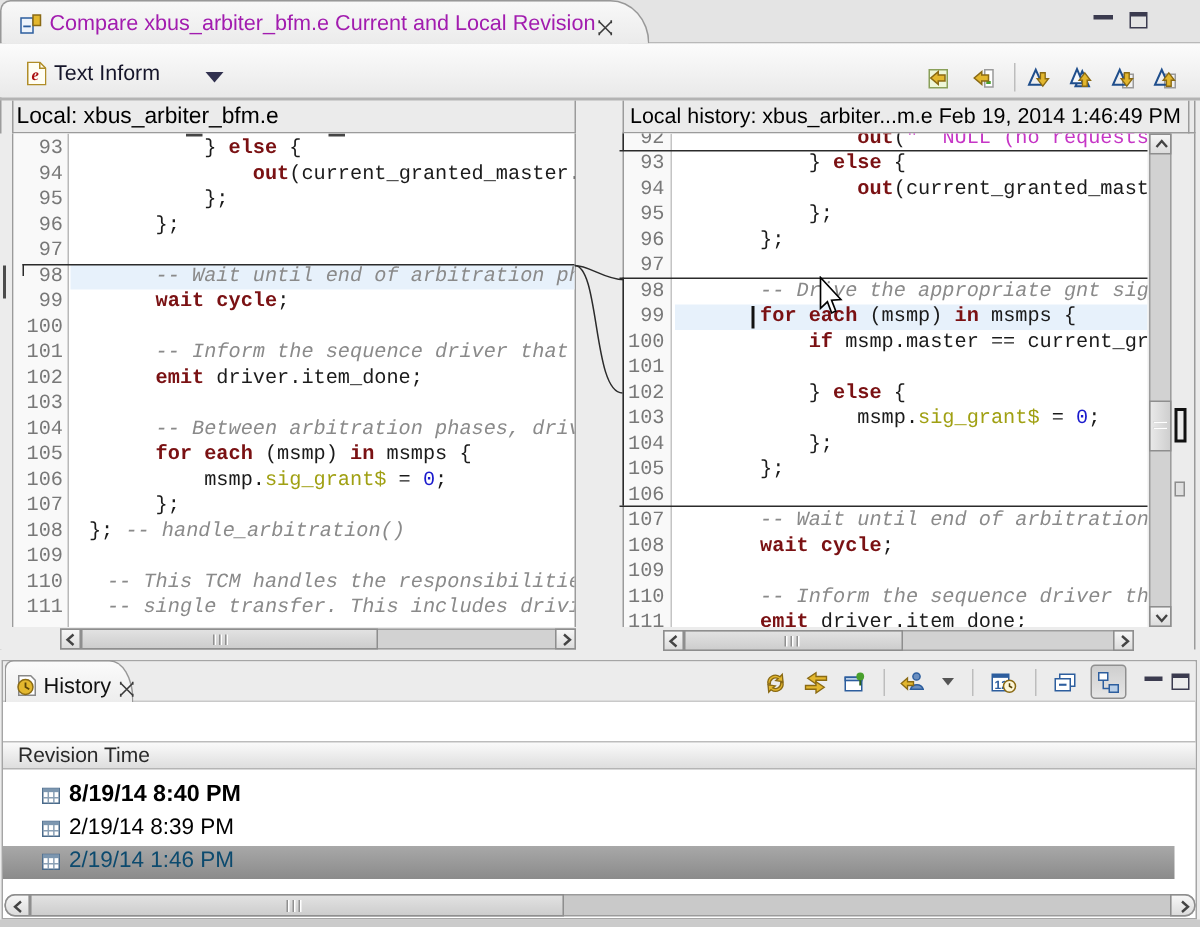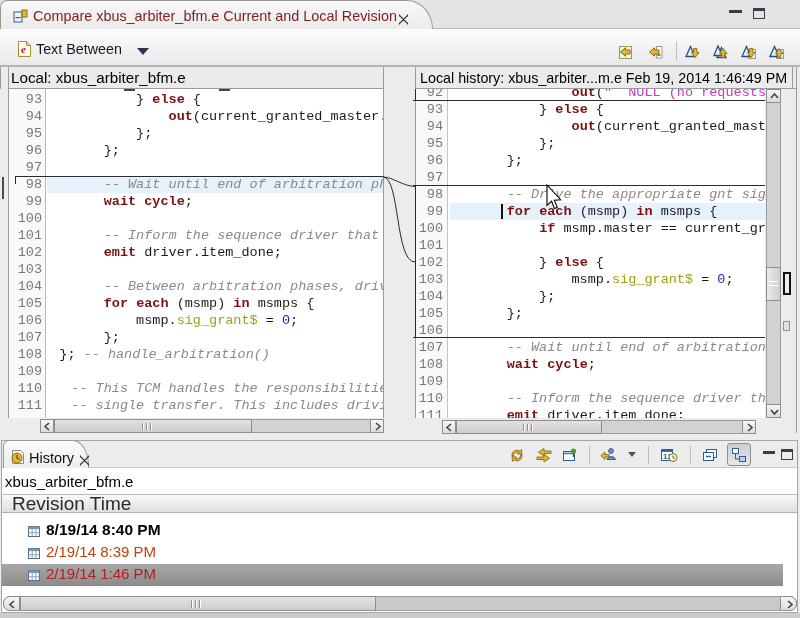--- a/index.html
+++ b/index.html
@@ -18,34 +18,34 @@
 <div id="root">
 
 <div class="abs" style="left:0;top:0;width:1px;height:433px;background:#9c9c9c"></div>
 <div class="abs" style="left:0;top:0;width:800px;height:29px;background:#e4e4e4;border-bottom:1px solid #b9b9b9"></div>
 <div class="abs" style="left:0;top:0;width:433px;height:29px;background:linear-gradient(#f8f8f8,#ebebeb);border:1px solid #989898;border-bottom:none;border-radius:7px 26px 0 0 / 7px 29px 0 0"></div>
 <div class="ticon" style="left:13px;top:9px"><svg width="16" height="16" viewBox="0 0 16 16" style="">
         <rect x="1" y="3" width="8" height="10" fill="#eef4fb" stroke="#2d5e9e" stroke-width="1"></rect>
         <rect x="2.5" y="8" width="5" height="1.2" fill="#2d5e9e"></rect>
         <rect x="9" y="1" width="5" height="7" fill="#e3b72e" stroke="#8a6a14" stroke-width="1"></rect>
       </svg></div>
-<div class="abs" style="left:33px;top:7px;height:18px;line-height:18px;font-size:14.4px;color:#7f1d1d">Compare xbus_arbiter_bfm.e Current and Local Revision</div>
+<div class="abs" style="left:33px;top:7px;height:18px;line-height:18px;font-size:14.4px;color:#a21caf">Compare xbus_arbiter_bfm.e Current and Local Revision</div>
 <div class="ticon" style="left:398px;top:11px"><svg width="11" height="11" viewBox="0 0 11 11" style="">
         <path d="M1.5 1.5 L9.5 9.5 M9.5 1.5 L1.5 9.5 M1.5 0.5 L1.5 2.5 M9.5 0.5 L9.5 2.5 M1.5 8.5 L1.5 10.5 M9.5 8.5 L9.5 10.5" stroke="#3c3c3c" stroke-width="1.1" fill="none"></path>
       </svg></div>
 <div class="abs" style="left:729px;top:10px;width:13px;height:3px;background:#3b3b4f"></div>
 <div class="abs" style="left:753px;top:8px;width:12px;height:11px;border:1px solid #3b3b4f;border-top:3px solid #3b3b4f"></div>
 
 <div class="abs" style="left:0;top:29px;width:800px;height:37px;background:linear-gradient(#fcfcfc,#e9e9e9);border-bottom:1px solid #b3b3b3"></div>
 <div class="ticon" style="left:18px;top:41px"><svg width="13" height="16" viewBox="0 0 13 16" style="">
         <path d="M0.5 0.5 L8.5 0.5 L12.5 4.5 L12.5 15.5 L0.5 15.5 Z" fill="#fffef4" stroke="#b08d28" stroke-width="1"></path>
         <path d="M8.5 0.5 L8.5 4.5 L12.5 4.5" fill="none" stroke="#b08d28" stroke-width="1"></path>
         <text x="3" y="12" font-family="&quot;Liberation Serif&quot;,serif" font-style="italic" font-weight="bold" font-size="11" fill="#aa1111">e</text>
       </svg></div>
-<div class="abs" style="left:36px;top:40px;height:18px;line-height:18px;font-size:14.3px;color:#15152a">Text Between</div>
+<div class="abs" style="left:36px;top:40px;height:18px;line-height:18px;font-size:14.3px;color:#15152a">Text Inform</div>
 <div class="abs" style="left:137px;top:48px;width:0;height:0;border-left:6px solid transparent;border-right:6px solid transparent;border-top:7px solid #31314f"></div>
 <div class="ticon" style="left:617px;top:44px"><svg width="16" height="16" viewBox="0 0 16 16" style="">
         <rect x="2.5" y="2.5" width="12" height="12" fill="#eef6d8" stroke="#8aa05a"></rect>
         <path d="M13 6 L8.5 6 L8.5 3.8 L3.5 8 L8.5 12.2 L8.5 10 L13 10 Z" fill="#e3b72e" stroke="#8a6a14" stroke-width="1"></path>
       </svg></div>
 <div class="ticon" style="left:647px;top:44px"><svg width="16" height="16" viewBox="0 0 16 16" style="">
         <rect x="9.5" y="2.5" width="5.5" height="11.5" fill="#fff" stroke="#9a9a9a"></rect>
         <rect x="10.5" y="10" width="3" height="2" fill="#4aa02c"></rect>
         <path d="M12 6 L7.5 6 L7.5 3.8 L2.5 8 L7.5 12.2 L7.5 10 L12 10 Z" fill="#e3b72e" stroke="#8a6a14" stroke-width="1"></path>
       </svg></div>
@@ -287,44 +287,43 @@
       </svg></div>
 <div class="abs" style="left:727px;top:443px;width:24px;height:23px;background:linear-gradient(#cecece,#e6e6e6);border:1px solid #8f8f8f;border-radius:3px"></div>
 <div class="ticon" style="left:731px;top:447px"><svg width="16" height="16" viewBox="0 0 16 16" style="">
         <rect x="1.5" y="1.5" width="6" height="5" fill="#fff" stroke="#2d5e9e" stroke-width="1"></rect>
         <rect x="8.5" y="9.5" width="6" height="5" fill="#b9cfe8" stroke="#2d5e9e" stroke-width="1"></rect>
         <path d="M4.5 6.5 L4.5 12 L8.5 12" stroke="#2d5e9e" fill="none" stroke-width="1"></path>
       </svg></div>
 <div class="abs" style="left:763px;top:451px;width:12px;height:3px;background:#3b3b4f"></div>
 <div class="abs" style="left:781px;top:449px;width:12px;height:11px;border:1px solid #3b3b4f;border-top:3px solid #3b3b4f"></div>
 
-<div class="abs" style="left:5px;top:473px;height:18px;line-height:18px;font-size:15px;color:#000">xbus_arbiter_bfm.e</div>
 
 <div class="abs" style="left:2px;top:494px;width:795px;height:19px;background:linear-gradient(#fafafa,#dedede);border-top:1px solid #bcbcbc;border-bottom:1px solid #b4b4b4"></div>
-<div class="abs" style="left:12px;top:495px;height:17px;line-height:17px;font-size:19px;color:#2a2a2a">Revision Time</div>
+<div class="abs" style="left:12px;top:495px;height:17px;line-height:17px;font-size:14px;color:#2a2a2a">Revision Time</div>
 
 <div class="ticon" style="left:28px;top:524px"><svg width="13" height="12" viewBox="0 0 13 12" style="">
         <rect x="0.5" y="0.5" width="11" height="10" fill="#fff" stroke="#4a6a8a" stroke-width="1"></rect>
         <rect x="0.5" y="0.5" width="11" height="2.6" fill="#7d97b0"></rect>
         <path d="M4.2 3 L4.2 10.5 M7.9 3 L7.9 10.5 M0.5 6.8 L11.5 6.8" stroke="#8aa0b5" stroke-width="1"></path>
       </svg></div>
 <div class="abs" style="left:46px;top:521px;height:18px;line-height:18px;font-size:15.5px;font-weight:bold;color:#000">8/19/14 8:40 PM</div>
 <div class="ticon" style="left:28px;top:546px"><svg width="13" height="12" viewBox="0 0 13 12" style="">
         <rect x="0.5" y="0.5" width="11" height="10" fill="#fff" stroke="#4a6a8a" stroke-width="1"></rect>
         <rect x="0.5" y="0.5" width="11" height="2.6" fill="#7d97b0"></rect>
         <path d="M4.2 3 L4.2 10.5 M7.9 3 L7.9 10.5 M0.5 6.8 L11.5 6.8" stroke="#8aa0b5" stroke-width="1"></path>
       </svg></div>
-<div class="abs" style="left:46px;top:543px;height:18px;line-height:18px;font-size:15px;color:#c2410c">2/19/14 8:39 PM</div>
+<div class="abs" style="left:46px;top:543px;height:18px;line-height:18px;font-size:15px;color:#000000">2/19/14 8:39 PM</div>
 <div class="abs" style="left:2px;top:564px;width:781px;height:22px;background:linear-gradient(#a8a8a8,#8b8b8b)"></div>
 <div class="ticon" style="left:28px;top:568px"><svg width="13" height="12" viewBox="0 0 13 12" style="">
         <rect x="0.5" y="0.5" width="11" height="10" fill="#fff" stroke="#4a6a8a" stroke-width="1"></rect>
         <rect x="0.5" y="0.5" width="11" height="2.6" fill="#7d97b0"></rect>
         <path d="M4.2 3 L4.2 10.5 M7.9 3 L7.9 10.5 M0.5 6.8 L11.5 6.8" stroke="#8aa0b5" stroke-width="1"></path>
       </svg></div>
-<div class="abs" style="left:46px;top:565px;height:18px;line-height:18px;font-size:15px;color:#b91c1c">2/19/14 1:46 PM</div>
+<div class="abs" style="left:46px;top:565px;height:18px;line-height:18px;font-size:15px;color:#0c4a6e">2/19/14 1:46 PM</div>
 
 <div class="abs" style="left:0;top:613px;width:800px;height:5px;background:#cbcbcb"></div>
 
 <div class="abs" style="left:3px;top:596px;width:794px;height:15px;background:#c9c9c9;border:1px solid #9b9b9b;border-radius:7px"></div>
 <div class="sbb" style="left:3px;top:596px;width:17px;height:15px;border-radius:7px 0 0 7px">
       <svg width="15" height="15" viewBox="0 0 15 15" style="position:absolute;left:1px;top:0px">
         <path d="M9 4 L5 7.5 L9 11" stroke="#444" stroke-width="1.6" fill="none"></path>
       </svg>
     </div>
 <div class="sbb" style="left:780px;top:596px;width:17px;height:15px;border-radius:0 7px 7px 0">

